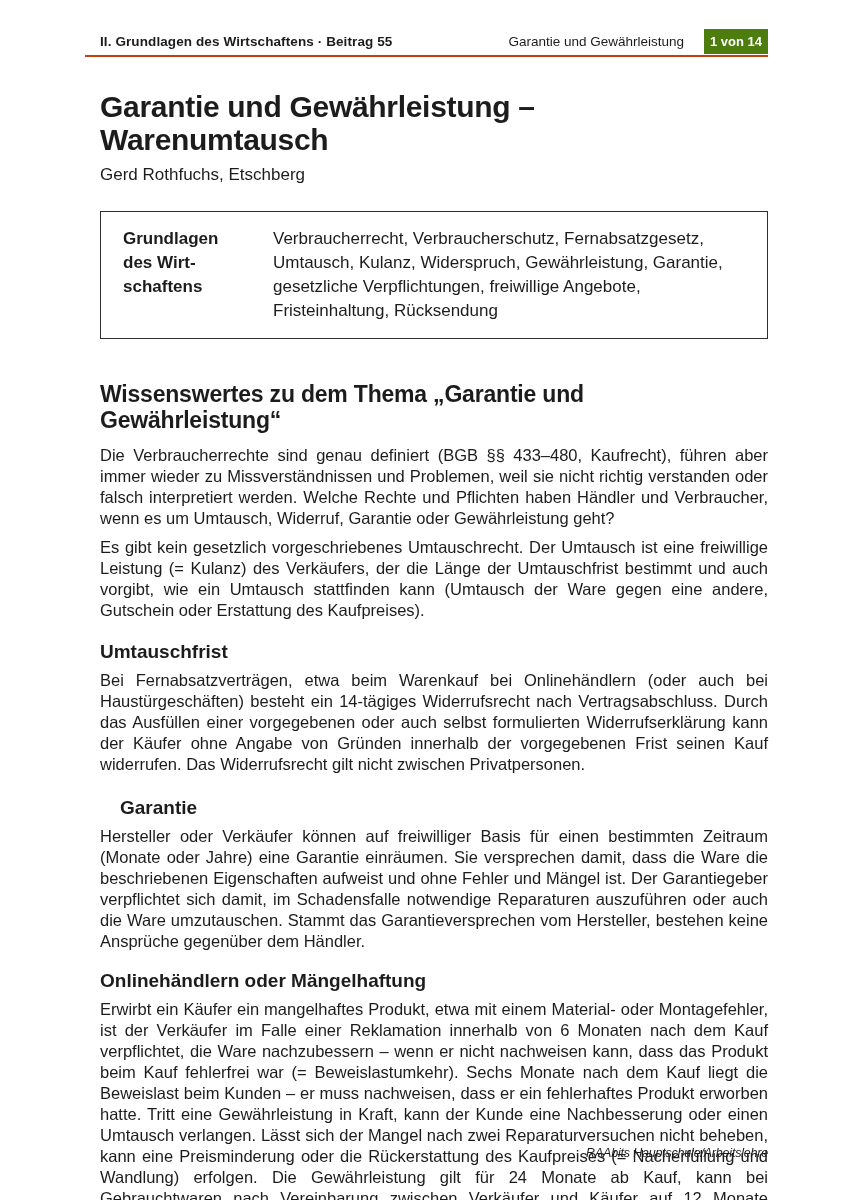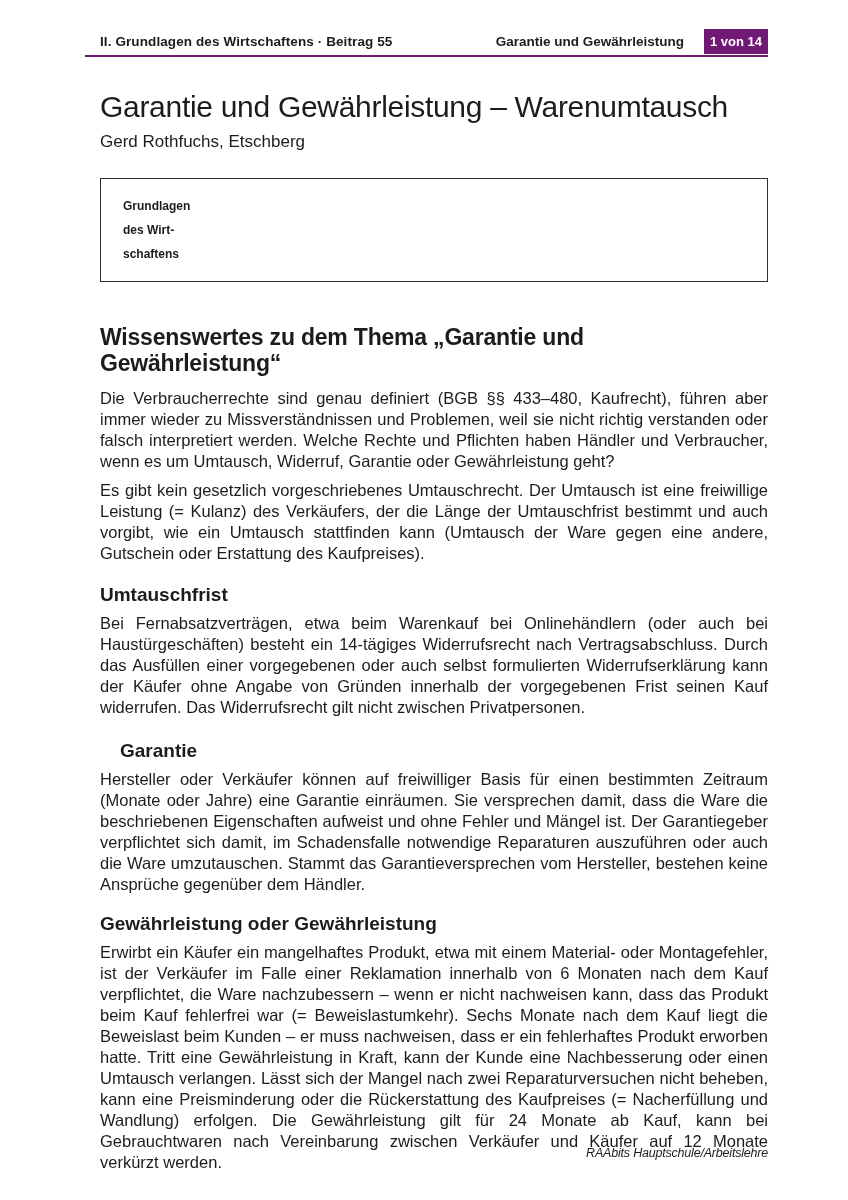--- a/index.html
+++ b/index.html
@@ -13,61 +13,61 @@
   }
   .page {
     position: absolute; inset: 0;
     background: #ffffff;
   }
   
   .header {
     position: absolute;
     top: 30px; left: 85px; right: 80px;
     height: 27px;
-    border-bottom: 2px solid #701a75;
+    border-bottom: 2px solid #c2410c;
   }
   .header-left {
     position: absolute; left: 15px; bottom: 6px;
     font-size: 13.5px; font-weight: bold; letter-spacing: 0.1px;
   }
   .header-right {
     position: absolute; right: 84px; bottom: 6px;
-    font-size: 13.5px; font-weight: bold;
+    font-size: 13.5px; font-weight: normal;
   }
   .page-badge {
     position: absolute; right: 0; bottom: 1px;
     width: 64px; height: 25px;
     background: #8d8d8d;
     color: #ffffff;
     font-size: 13px; font-weight: bold;
     display: flex; align-items: center; justify-content: center;
   }
   
   .content {
     position: absolute;
     top: 90px; left: 100px; right: 80px;
   }
   h1.doc-title {
     font-size: 30px; line-height: 33px;
-    font-weight: normal; letter-spacing: -0.3px;
+    font-weight: bold; letter-spacing: -0.3px;
   }
   .author {
     margin-top: 8px;
     font-size: 17px; line-height: 21px;
   }
   .topic-box {
     margin-top: 26px;
     border: 1.5px solid #2e2e2e;
     display: flex;
     padding: 15px 14px 15px 0;
   }
   .topic-label {
     flex: 0 0 172px;
     padding-left: 22px;
-    font-size: 12px; line-height: 24px;
+    font-size: 17px; line-height: 24px;
     font-weight: bold;
     white-space: pre-line;
   }
   .topic-keywords {
     flex: 1;
     font-size: 17px; line-height: 24px;
     hyphens: manual;
   }
   h2.section-heading {
     margin-top: 42px;
@@ -97,32 +97,33 @@
   }
 </style>
 </head>
 <body>
 
 <div class="page">
 
   <header class="header">
     <span class="header-left">II. Grundlagen des Wirtschaftens · Beitrag 55</span>
     <span class="header-right">Garantie und Gewährleistung</span>
-    <span class="page-badge" style="background: #701a75;">1 von 14</span>
+    <span class="page-badge" style="background: #4d7c0f;">1 von 14</span>
   </header>
 
   <main class="content">
 
     <h1 class="doc-title">Garantie und Gewährleistung – Warenumtausch</h1>
     <p class="author">Gerd Rothfuchs, Etschberg</p>
 
     <div class="topic-box">
       <div class="topic-label">Grundlagen
 des Wirt-
 schaftens</div>
+      <div class="topic-keywords">Verbraucherrecht, Verbraucherschutz, Fernabsatzgesetz, Umtausch, Ku­lanz, Widerspruch, Gewährleistung, Garantie, gesetzliche Verpflichtun­gen, freiwillige Angebote, Fristeinhaltung, Rücksendung</div>
     </div>
 
     <section>
       <h2 class="section-heading">Wissenswertes zu dem Thema „Garantie und Gewährleistung“</h2>
       <p class="body-text first">Die Verbraucherrechte sind genau definiert (BGB §§ 433–480, Kaufrecht), führen aber immer wieder zu Missverständnissen und Problemen, weil sie nicht richtig verstanden oder falsch interpretiert werden. Welche Rechte und Pflichten haben Händler und Verbraucher, wenn es um Umtausch, Widerruf, Garantie oder Gewährleistung geht?</p>
     </section>
 
     <section>
       <p class="body-text">Es gibt kein gesetzlich vorgeschriebenes Umtauschrecht. Der Umtausch ist eine freiwillige Leistung (= Kulanz) des Verkäufers, der die Länge der Umtauschfrist bestimmt und auch vorgibt, wie ein Umtausch stattfinden kann (Umtausch der Ware gegen eine andere, Gutschein oder Erstattung des Kaufpreises).</p>
     </section>
@@ -131,21 +132,21 @@
       <h3 class="sub-heading">Umtauschfrist</h3>
       <p class="body-text">Bei Fernabsatzverträgen, etwa beim Warenkauf bei Onlinehändlern (oder auch bei Haustürgeschäften) besteht ein 14-tägiges Widerrufsrecht nach Vertragsabschluss. Durch das Ausfüllen einer vorgegebenen oder auch selbst formulierten Widerrufserklärung kann der Käufer ohne Angabe von Gründen innerhalb der vorgegebenen Frist seinen Kauf widerrufen. Das Widerrufsrecht gilt nicht zwischen Privatpersonen.</p>
     </section>
 
     <section>
       <h3 class="sub-heading mt-lg">Garantie</h3>
       <p class="body-text">Hersteller oder Verkäufer können auf freiwilliger Basis für einen bestimmten Zeit­raum (Monate oder Jahre) eine Garantie einräumen. Sie versprechen damit, dass die Ware die beschriebenen Eigenschaften aufweist und ohne Fehler und Mängel ist. Der Garantiegeber verpflichtet sich damit, im Schadensfalle notwendige Reparaturen auszuführen oder auch die Ware umzutauschen. Stammt das Garantieversprechen vom Hersteller, bestehen keine Ansprüche gegenüber dem Händler.</p>
     </section>
 
     <section>
-      <h3 class="sub-heading mt-sm">Gewährleistung oder Gewährleistung</h3>
+      <h3 class="sub-heading mt-sm">Onlinehändlern oder Mängelhaftung</h3>
       <p class="body-text">Erwirbt ein Käufer ein mangelhaftes Produkt, etwa mit einem Material- oder Montagefehler, ist der Verkäufer im Falle einer Reklamation innerhalb von 6 Monaten nach dem Kauf verpflichtet, die Ware nachzubessern – wenn er nicht nachweisen kann, dass das Produkt beim Kauf fehlerfrei war (= Beweislastumkehr). Sechs Monate nach dem Kauf liegt die Beweis­last beim Kunden – er muss nachweisen, dass er ein fehlerhaftes Produkt erworben hatte. Tritt eine Gewährleistung in Kraft, kann der Kunde eine Nachbesserung oder einen Umtausch verlangen. Lässt sich der Mangel nach zwei Reparaturversuchen nicht beheben, kann eine Preis­minderung oder die Rückerstattung des Kaufpreises (= Nacherfüllung und Wandlung) erfolgen. Die Gewährleistung gilt für 24 Monate ab Kauf, kann bei Gebrauchtwaren nach Vereinbarung zwischen Verkäufer und Käufer auf 12 Monate verkürzt werden.</p>
     </section>
 
   </main>
 
   <div class="footer">RAAbits Hauptschule/Arbeitslehre</div>
 
 </div>
 
 </body></html>

